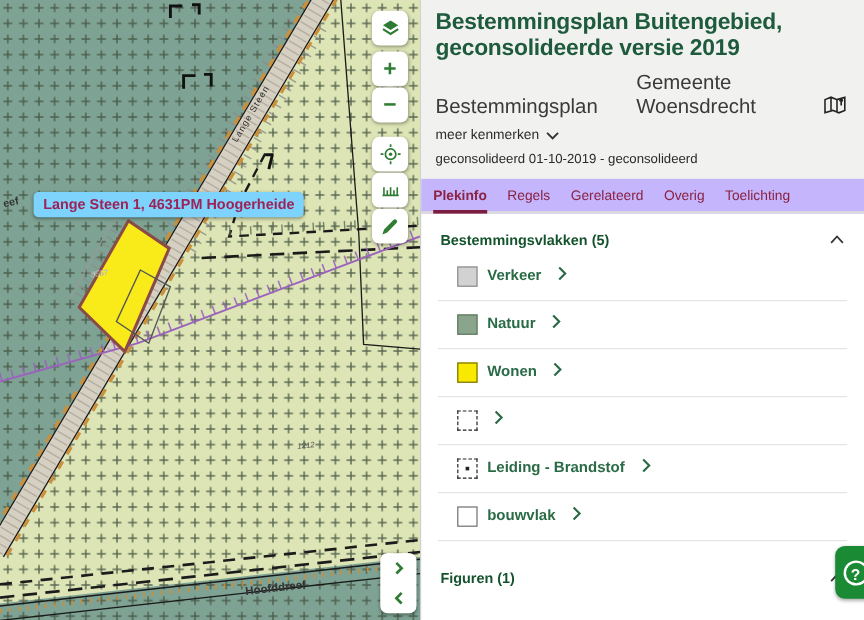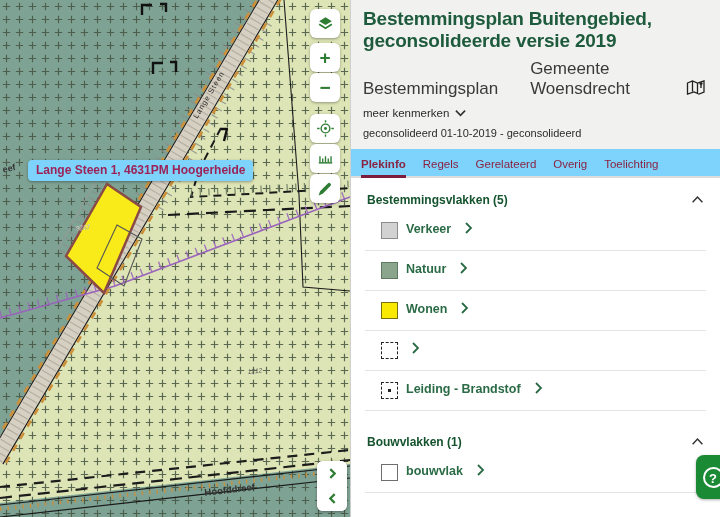--- a/index.html
+++ b/index.html
@@ -27,21 +27,21 @@
            border-left:1px solid #cfcfcf; }
   .panel-header { background:#f1f1ef; padding:8px 14px 10px 12px; }
   .panel-header h1 { margin:0; font-size:19px; line-height:1.18; color:var(--title_green); letter-spacing:-0.2px; }
   .meta-row { display:flex; align-items:flex-end; margin-top:6px; font-size:17px; color:#3a3a3a;gap:22px; }
   .meta-row .plan-type { margin-right:10px; }
   .map-view-btn { margin-left:auto; background:none; border:none; padding:0; cursor:pointer; }
   .more-link { margin-top:8px; font-size:11.5px; color:#2b2b2b; display:flex; align-items:center; gap:6px;
                background:none; border:none; padding:0; cursor:pointer; font-family:inherit; }
   .status { margin-top:8px; font-size:11px; color:#2b2b2b; }
 
-  .tab-bar { display:flex; gap:17px; padding:9px 10px 0 10px; border-bottom:2px solid #dcdcdc; background:#7dd3fc; }
+  .tab-bar { display:flex; gap:17px; padding:9px 10px 0 10px; border-bottom:2px solid #dcdcdc; background:#c4b5fd; }
   .tab { background:none; border:none; padding:0 0 5px; margin-bottom:-2px; font-size:11.5px;
          color:var(--tab_maroon); border-bottom:3px solid transparent; cursor:pointer; font-family:inherit; white-space:nowrap; }
   .tab.active { font-weight:bold; border-bottom-color:#7c1d3f; }
 
   .content { padding:0 14px; }
   .sec-head { display:flex; align-items:center; justify-content:space-between; margin:15px 2px 4px 2px; cursor:pointer; }
   .sec-head.later { margin-top:24px; }
   .sec-title { font-size:12px; font-weight:bold; color:#14532d; }
   .legend-row { display:flex; align-items:flex-start; gap:8px; padding:11px 0 11px 16px;
                 border-bottom:1px solid #e4e4e4; cursor:pointer; }
@@ -249,26 +249,20 @@
             <span class="swatch dashed" style="background: rgb(255, 255, 255); border-color: rgb(34, 34, 34);">
               <i class="dot"></i>
             </span>
             <span class="lbl">Leiding - Brandstof</span>
             <svg class="chev-right" width="9" height="12" viewBox="0 0 8 12">
               <path d="M1.5 1 L6.5 6 L1.5 11" fill="none" stroke="var(--item_green)" stroke-width="1.8"></path>
             </svg>
           </div>
         </section>
         <section>
-          <div class="sec-head later">
-            <span class="sec-title">Bouwvlakken (1)</span>
-            <svg width="13" height="9" viewBox="0 0 16 10">
-              <path d="M2 8.5 L8 2 L14 8.5" fill="none" stroke="#333" stroke-width="1.8"></path>
-            </svg>
-          </div>
           <div class="legend-row">
             <span class="swatch" style="background: rgb(255, 255, 255); border-color: rgb(110, 110, 110);"></span>
             <span class="lbl">bouwvlak</span>
             <svg class="chev-right" width="9" height="12" viewBox="0 0 8 12">
               <path d="M1.5 1 L6.5 6 L1.5 11" fill="none" stroke="var(--item_green)" stroke-width="1.8"></path>
             </svg>
           </div>
         </section>
         <section>
           <div class="sec-head later">

